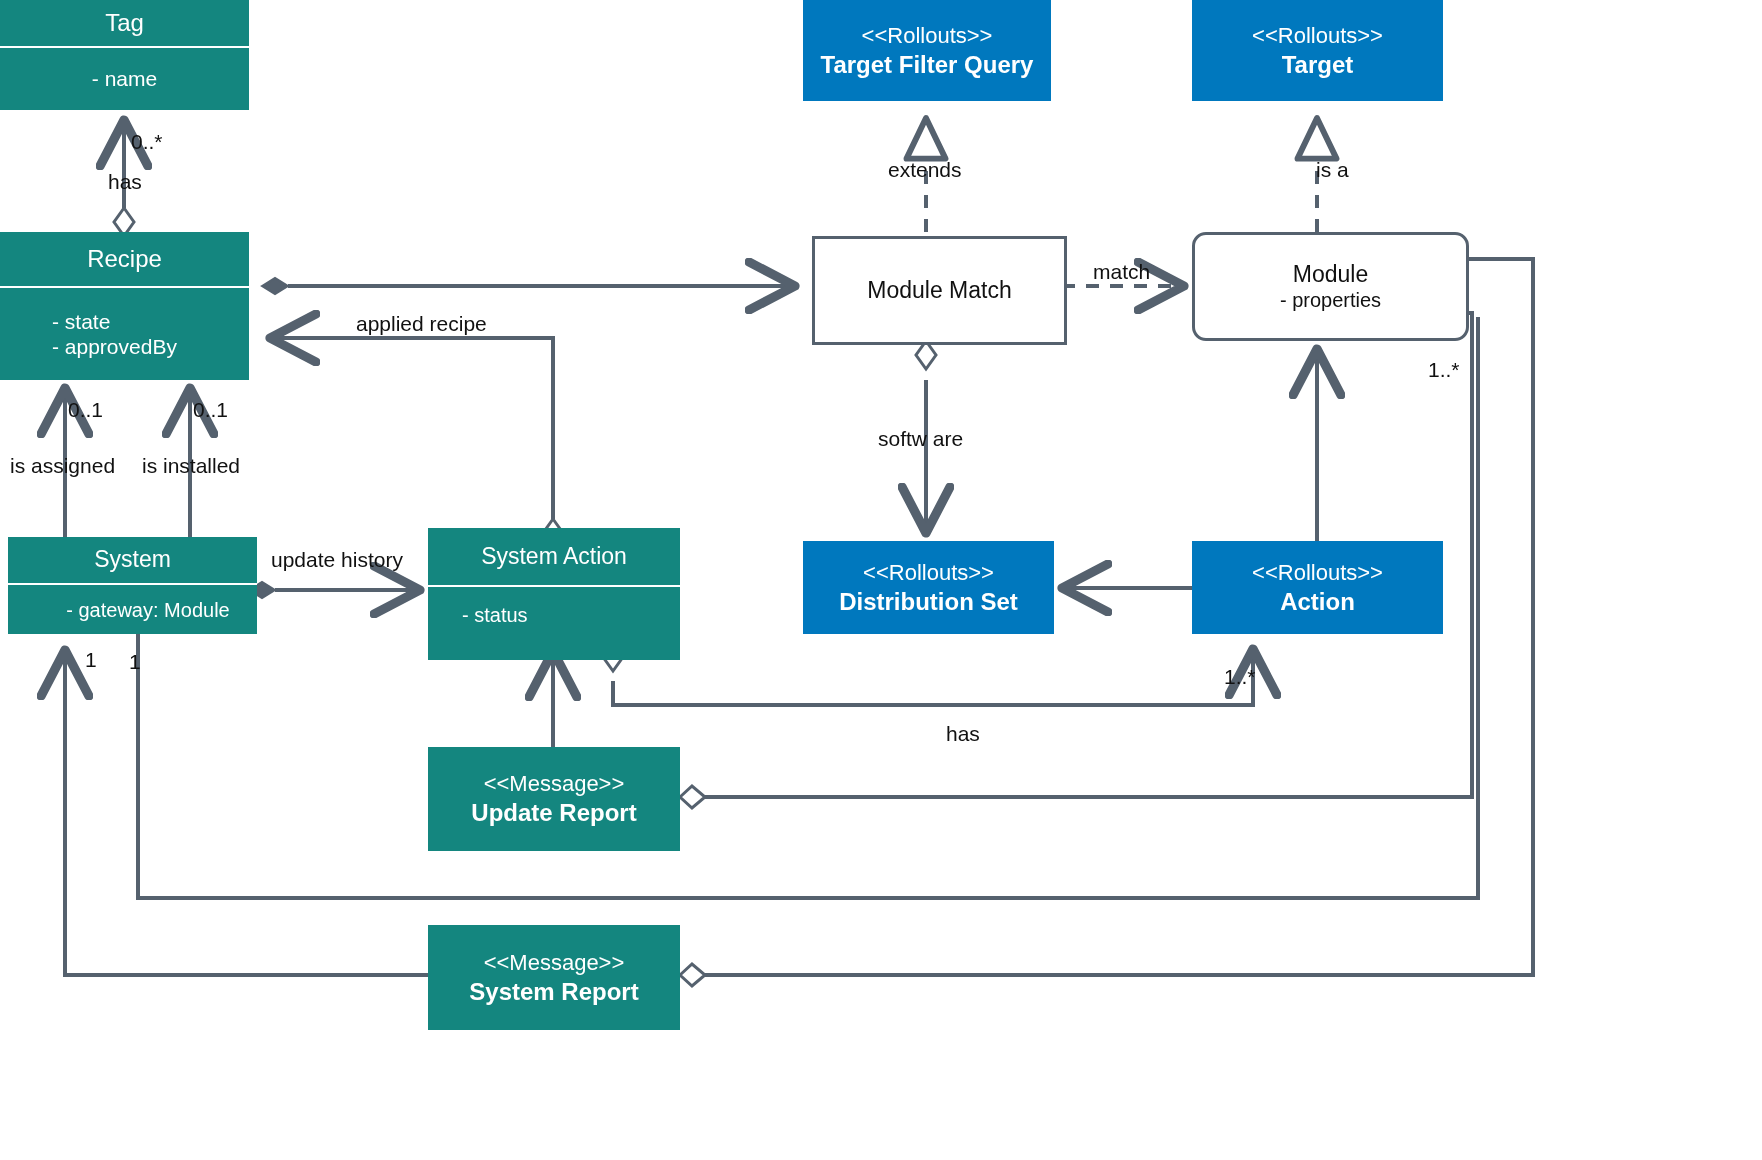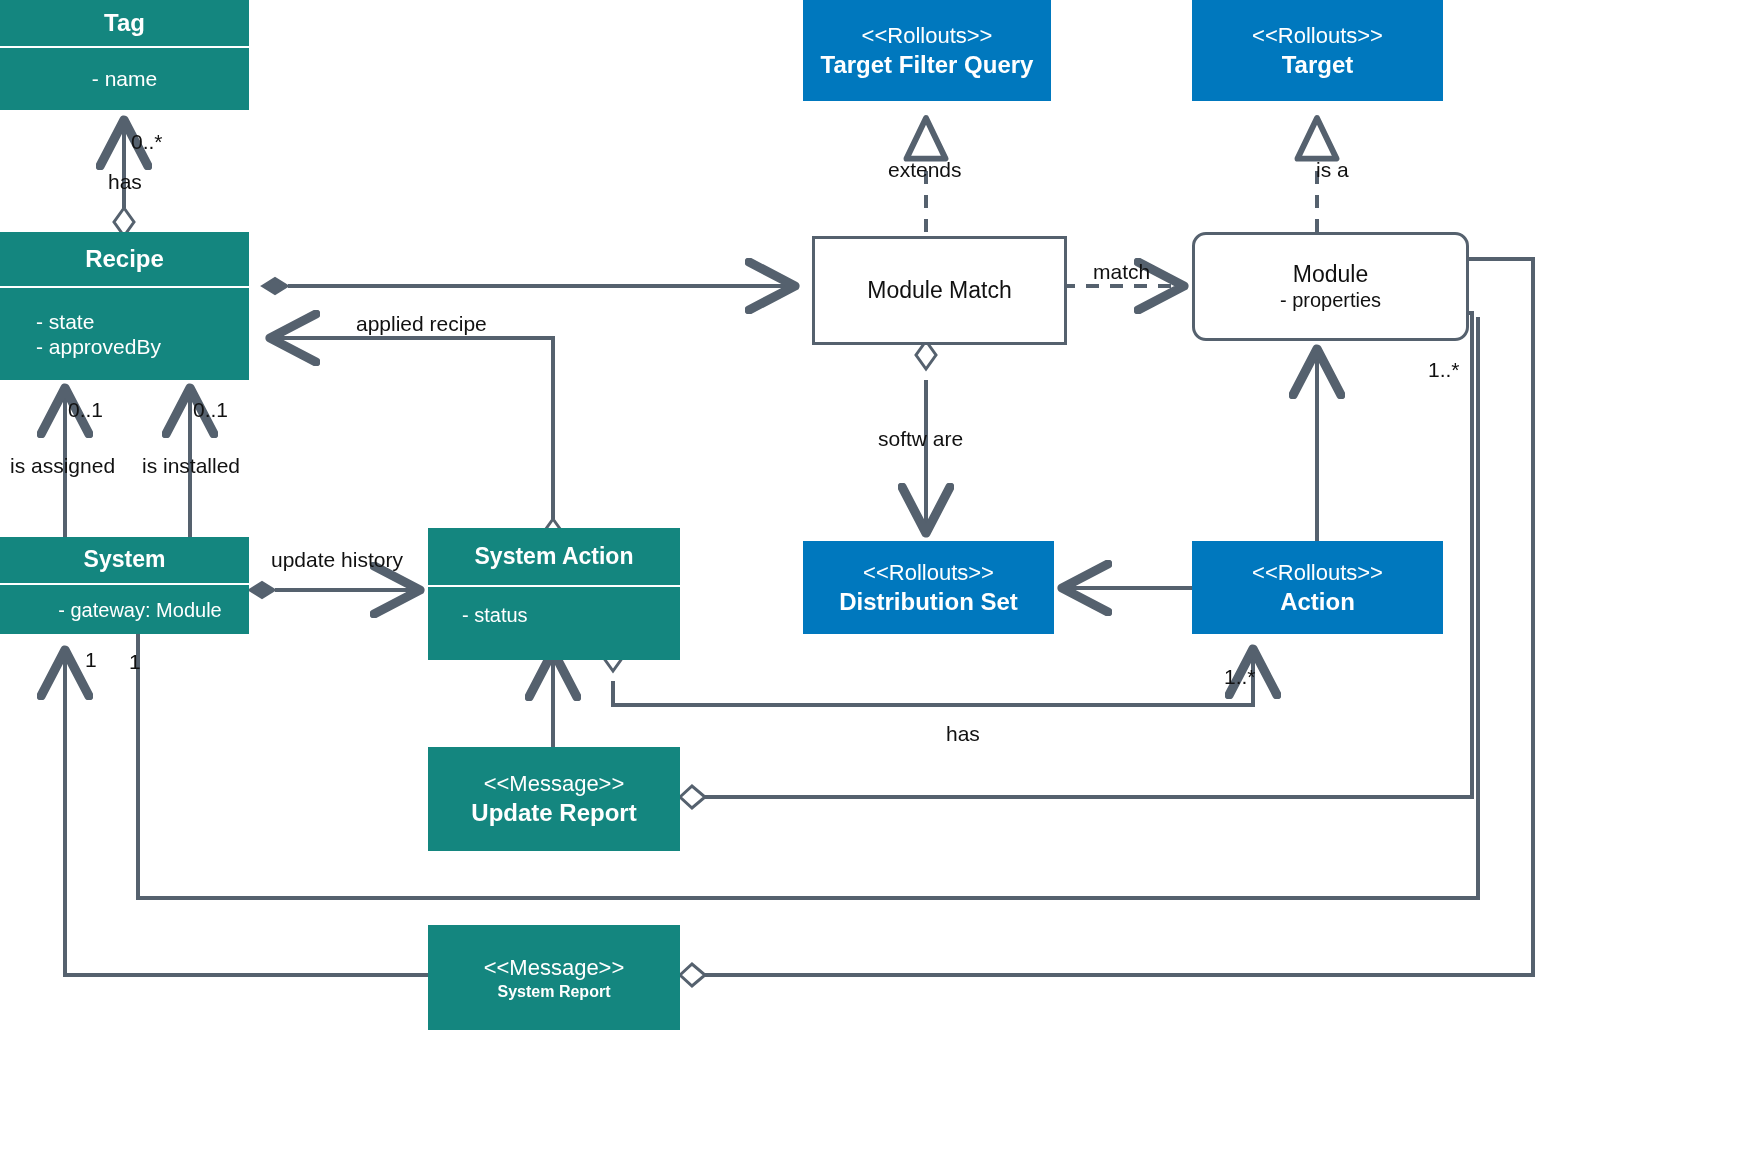--- a/index.html
+++ b/index.html
@@ -2,21 +2,21 @@
 <html><head>
 <meta charset="utf-8">
 <style>
   html,body{margin:0;padding:0;background:#ffffff;}
   body{width:1762px;height:1160px;overflow:hidden;
        font-family:"Liberation Sans", sans-serif;}
   #stage{position:relative;width:1762px;height:1160px;}
   svg#wires{position:absolute;left:0;top:0;width:1762px;height:1160px;}
   .cls{position:absolute;box-sizing:border-box;}
   .cls .hdr{display:flex;align-items:center;justify-content:center;text-align:center;
-            font-weight:bold;color:#ffffff;line-height:1.12;}
+            font-weight:normal;color:#ffffff;line-height:1.12;}
   .cls .bdy{display:flex;align-items:center;justify-content:center;text-align:center;
             color:#ffffff;line-height:1.2;}
   .teal{background:#14867f;}
   .teal .sep{height:2px;background:#ffffff;}
   .blue{background:#0078be;}
   .plain{background:#ffffff;border:3px solid #55616e;}
   .plain .ptxt{display:flex;flex-direction:column;align-items:center;justify-content:center;
                width:100%;height:100%;color:#111111;line-height:1.22;text-align:center;}
   .lbl{position:absolute;color:#111111;white-space:nowrap;}
 </style>
@@ -88,46 +88,46 @@
 
   <div class="cls teal" style="left:0px;top:0px;width:249px;height:110px;">
     <div class="hdr" style="height:46px;font-size:24px;">Tag</div>
     <div class="sep"></div>
     <div class="bdy" style="height:62px;font-size:21px;">- name</div>
   </div>
 
   <div class="cls teal" style="left:0px;top:232px;width:249px;height:148px;">
     <div class="hdr" style="height:54px;font-size:24px;">Recipe</div>
     <div class="sep"></div>
-    <div class="bdy" style="height:92px;font-size:21px;white-space:pre;text-align:left;justify-content:flex-start;padding-left:36px;">- state
+    <div class="bdy" style="height:92px;font-size:21px;white-space:pre;text-align:left;justify-content:flex-start;padding-left:52px;">- state
 - approvedBy</div>
   </div>
 
-  <div class="cls teal" style="left:0px;top:537px;width:249px;height:97px;">
+  <div class="cls teal" style="left:8px;top:537px;width:249px;height:97px;">
     <div class="hdr" style="height:46px;font-size:23px;">System</div>
     <div class="sep"></div>
     <div class="bdy" style="height:49px;font-size:20px;padding-left:31px;">- gateway: Module</div>
   </div>
 
   <div class="cls teal" style="left:428px;top:528px;width:252px;height:132px;">
     <div class="hdr" style="height:57px;font-size:23px;">System Action</div>
     <div class="sep"></div>
     <div class="bdy" style="height:56px;font-size:20px;text-align:left;justify-content:flex-start;padding-left:34px;">- status</div>
   </div>
 
   <div class="cls teal" style="left:428px;top:747px;width:252px;height:104px;
               display:flex;flex-direction:column;align-items:center;justify-content:center;">
     <div style="font-size:22px;color:#fff;">&lt;&lt;Message&gt;&gt;</div>
     <div style="font-size:24px;font-weight:bold;color:#fff;margin-top:2px;">Update Report</div>
   </div>
 
   <div class="cls teal" style="left:428px;top:925px;width:252px;height:105px;
               display:flex;flex-direction:column;align-items:center;justify-content:center;">
     <div style="font-size:22px;color:#fff;">&lt;&lt;Message&gt;&gt;</div>
-    <div style="font-size:16px;font-weight:bold;color:#fff;margin-top:2px;">System Report</div>
+    <div style="font-size:24px;font-weight:bold;color:#fff;margin-top:2px;">System Report</div>
   </div>
 
   <div class="cls blue" style="left:803px;top:0px;width:248px;height:101px;
               display:flex;flex-direction:column;align-items:center;justify-content:center;">
     <div style="font-size:22px;color:#fff;">&lt;&lt;Rollouts&gt;&gt;</div>
     <div style="font-size:24px;font-weight:bold;color:#fff;margin-top:2px;">Target Filter Query</div>
   </div>
 
   <div class="cls blue" style="left:1192px;top:0px;width:251px;height:101px;
               display:flex;flex-direction:column;align-items:center;justify-content:center;">

